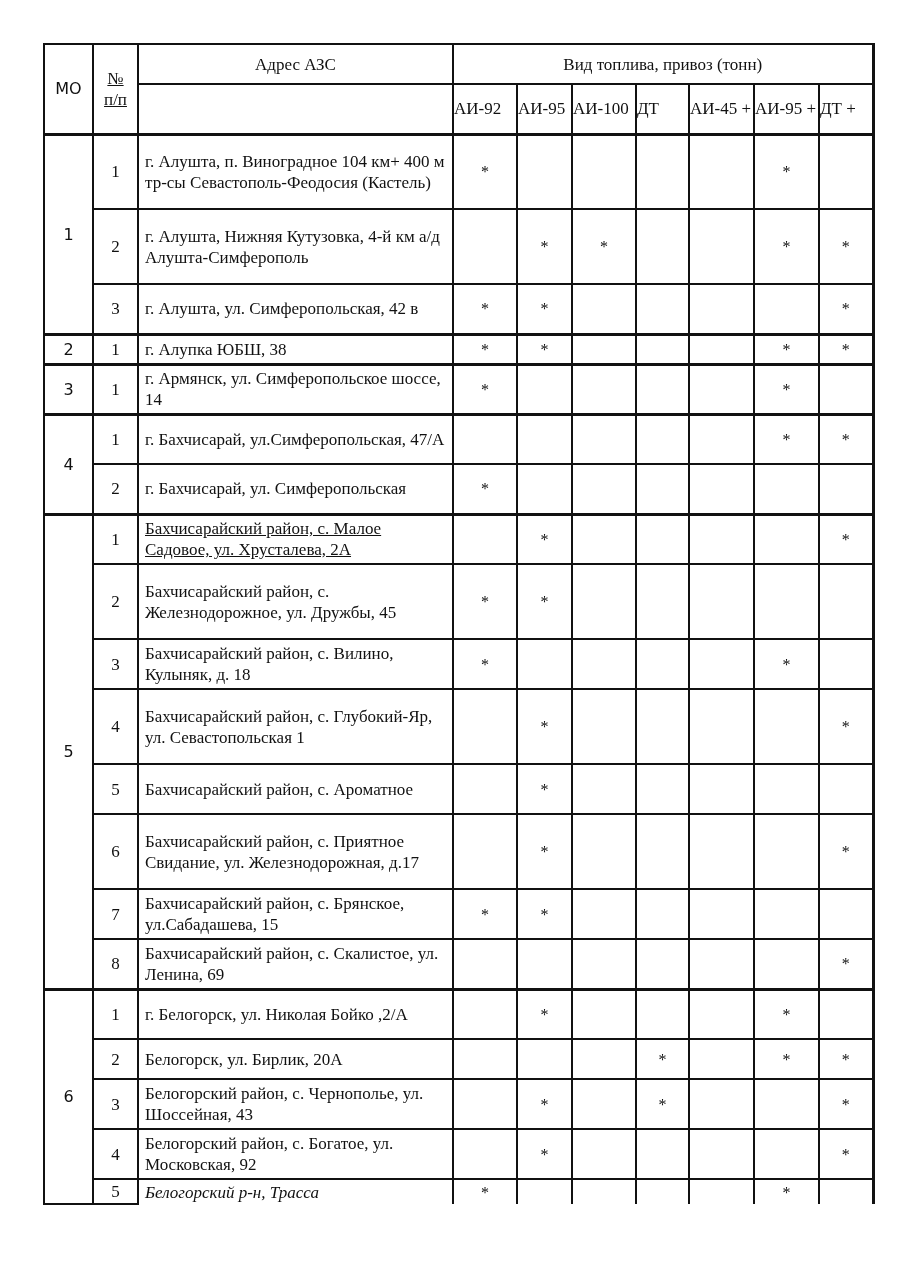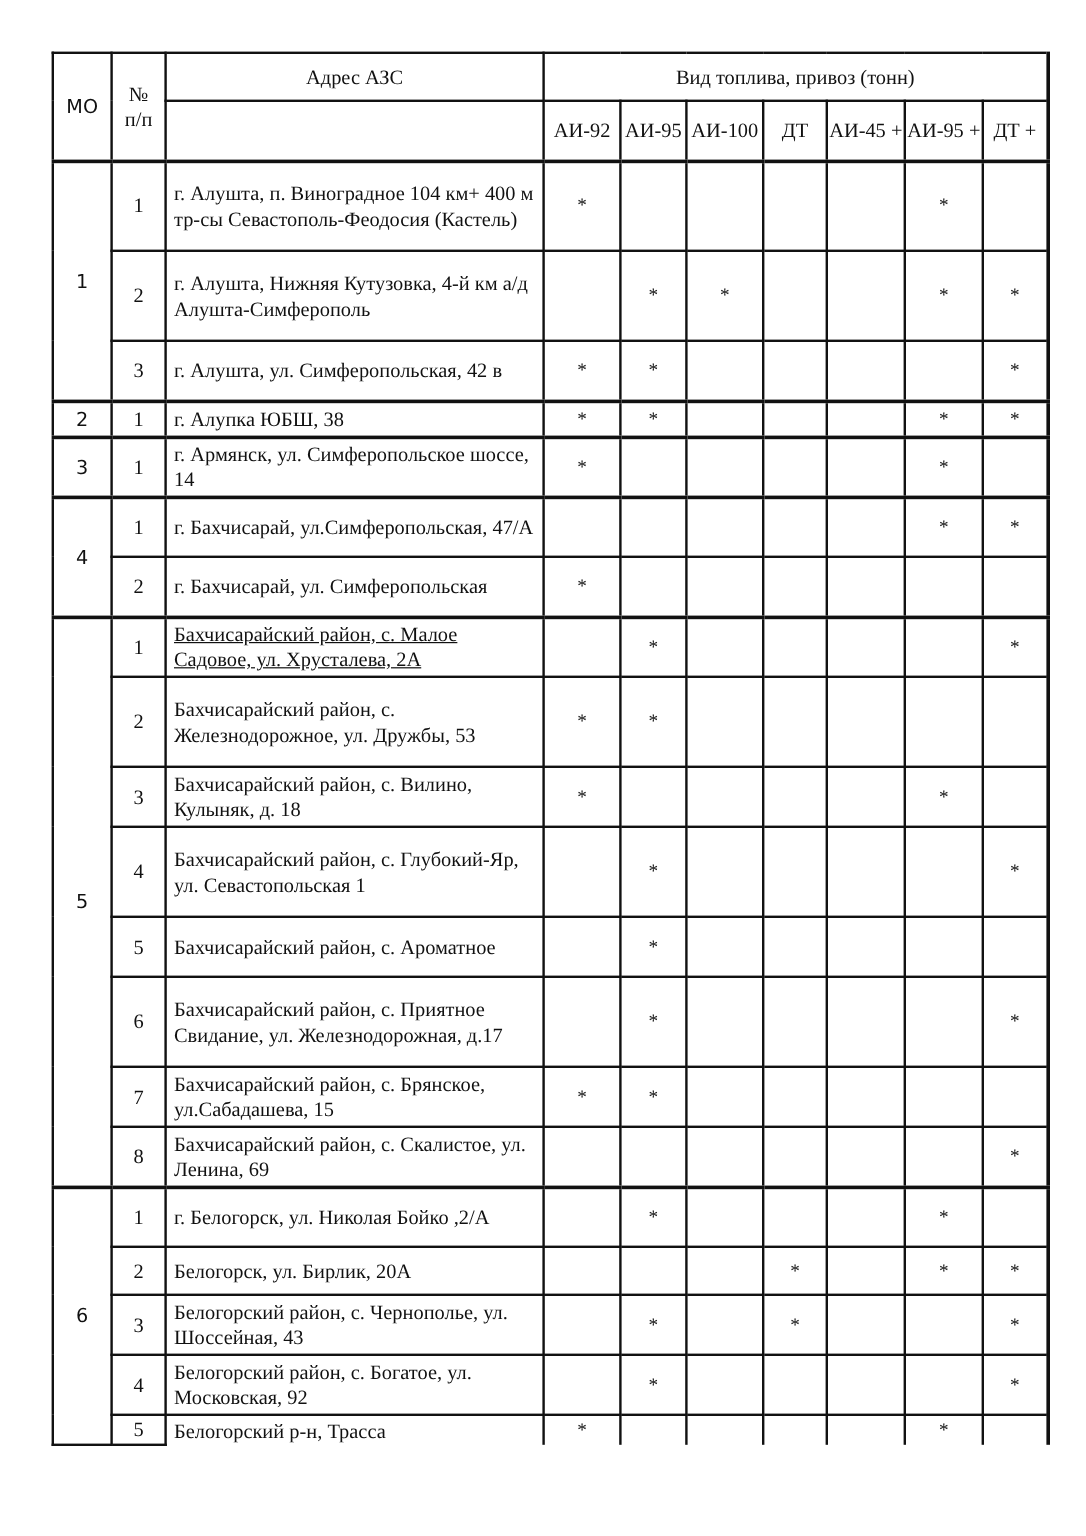--- a/index.html
+++ b/index.html
@@ -15,21 +15,21 @@
     border:2px solid #111;
     padding:0;
     vertical-align:middle;
     font-weight:normal;
     line-height:21px;
   }
   .mo { font-family:"DejaVu Sans", "Liberation Sans", sans-serif; font-size:16px; text-align:center; }
   .num { text-align:center; }
   .addr { text-align:left; padding-left:6px !important; padding-right:4px !important; }
   .hdr { text-align:center; }
-  .fuelhdr { text-align:center; line-height:21px; }
+  .fuelhdr { text-align:left; line-height:21px; }
   .mark { text-align:center; font-size:16px; }
   .thin-left { border-left:1px solid #888 !important; }
   table.fuel { border-right:3px solid #111; }
 </style>
 </head>
 <body>
 
 <table class="fuel">
   <colgroup>
     <col style="width:49px">
@@ -39,21 +39,21 @@
       <col style="width:55px">
       <col style="width:64px">
       <col style="width:53px">
     <col style="width:65px">
       <col style="width:65px">
       <col style="width:54px">
   </colgroup>
   <thead>
     <tr style="height:40px">
       <th rowspan="2" class="mo">МО</th>
-      <th rowspan="2" class="hdr" style="line-height:21px;"><span style="display:inline-block;width:30px;">№ п/п</span></th>
+      <th rowspan="2" class="hdr" style="line-height:21px;"><span style="display:inline-block;width:30px;text-decoration:underline;">№ п/п</span></th>
       <th class="hdr">Адрес АЗС</th>
       <th colspan="7" class="hdr">Вид топлива, привоз (тонн)</th>
     </tr>
     <tr style="height:50px" id="fuel-header-row">
       <th></th>
     <th class="fuelhdr">АИ-92</th>
         <th class="fuelhdr">АИ-95</th>
         <th class="fuelhdr">АИ-100</th>
         <th class="fuelhdr">ДТ</th>
         <th class="fuelhdr">АИ-45 +</th>
@@ -150,21 +150,21 @@
         <td class="mark" style="border-top: 3px solid rgb(17, 17, 17);"></td>
         <td class="mark" style="border-top: 3px solid rgb(17, 17, 17);">*</td>
         <td class="mark" style="border-top: 3px solid rgb(17, 17, 17);"></td>
         <td class="mark" style="border-top: 3px solid rgb(17, 17, 17);"></td>
         <td class="mark" style="border-top: 3px solid rgb(17, 17, 17);"></td>
         <td class="mark thin-left" style="border-top: 3px solid rgb(17, 17, 17);"></td>
         <td class="mark" style="border-top: 3px solid rgb(17, 17, 17);">*</td>
       </tr>
       <tr style="height: 75px;">
         <td class="num">2</td>
-        <td class="addr">Бахчисарайский район, с. Железнодорожное, ул. Дружбы, 53</td>
+        <td class="addr">Бахчисарайский район, с. Железнодорожное, ул. Дружбы, 45</td>
         <td class="mark">*</td>
         <td class="mark">*</td>
         <td class="mark"></td>
         <td class="mark"></td>
         <td class="mark"></td>
         <td class="mark thin-left"></td>
         <td class="mark"></td>
       </tr>
       <tr style="height: 50px;">
         <td class="num">3</td>
@@ -272,21 +272,21 @@
         <td class="mark"></td>
         <td class="mark">*</td>
         <td class="mark"></td>
         <td class="mark"></td>
         <td class="mark"></td>
         <td class="mark thin-left"></td>
         <td class="mark">*</td>
       </tr>
       <tr style="height: 25px;">
         <td class="num">5</td>
-        <td class="addr" style="border-bottom: none;">Белогорский р-н, Трасса</td>
+        <td class="addr" style="border-bottom: none; font-style: italic;">Белогорский р-н, Трасса</td>
         <td class="mark" style="border-bottom: none;">*</td>
         <td class="mark" style="border-bottom: none;"></td>
         <td class="mark" style="border-bottom: none;"></td>
         <td class="mark" style="border-bottom: none;"></td>
         <td class="mark" style="border-bottom: none;"></td>
         <td class="mark thin-left" style="border-bottom: none;">*</td>
         <td class="mark" style="border-bottom: none;"></td>
       </tr>
     </tbody>
 </table>

